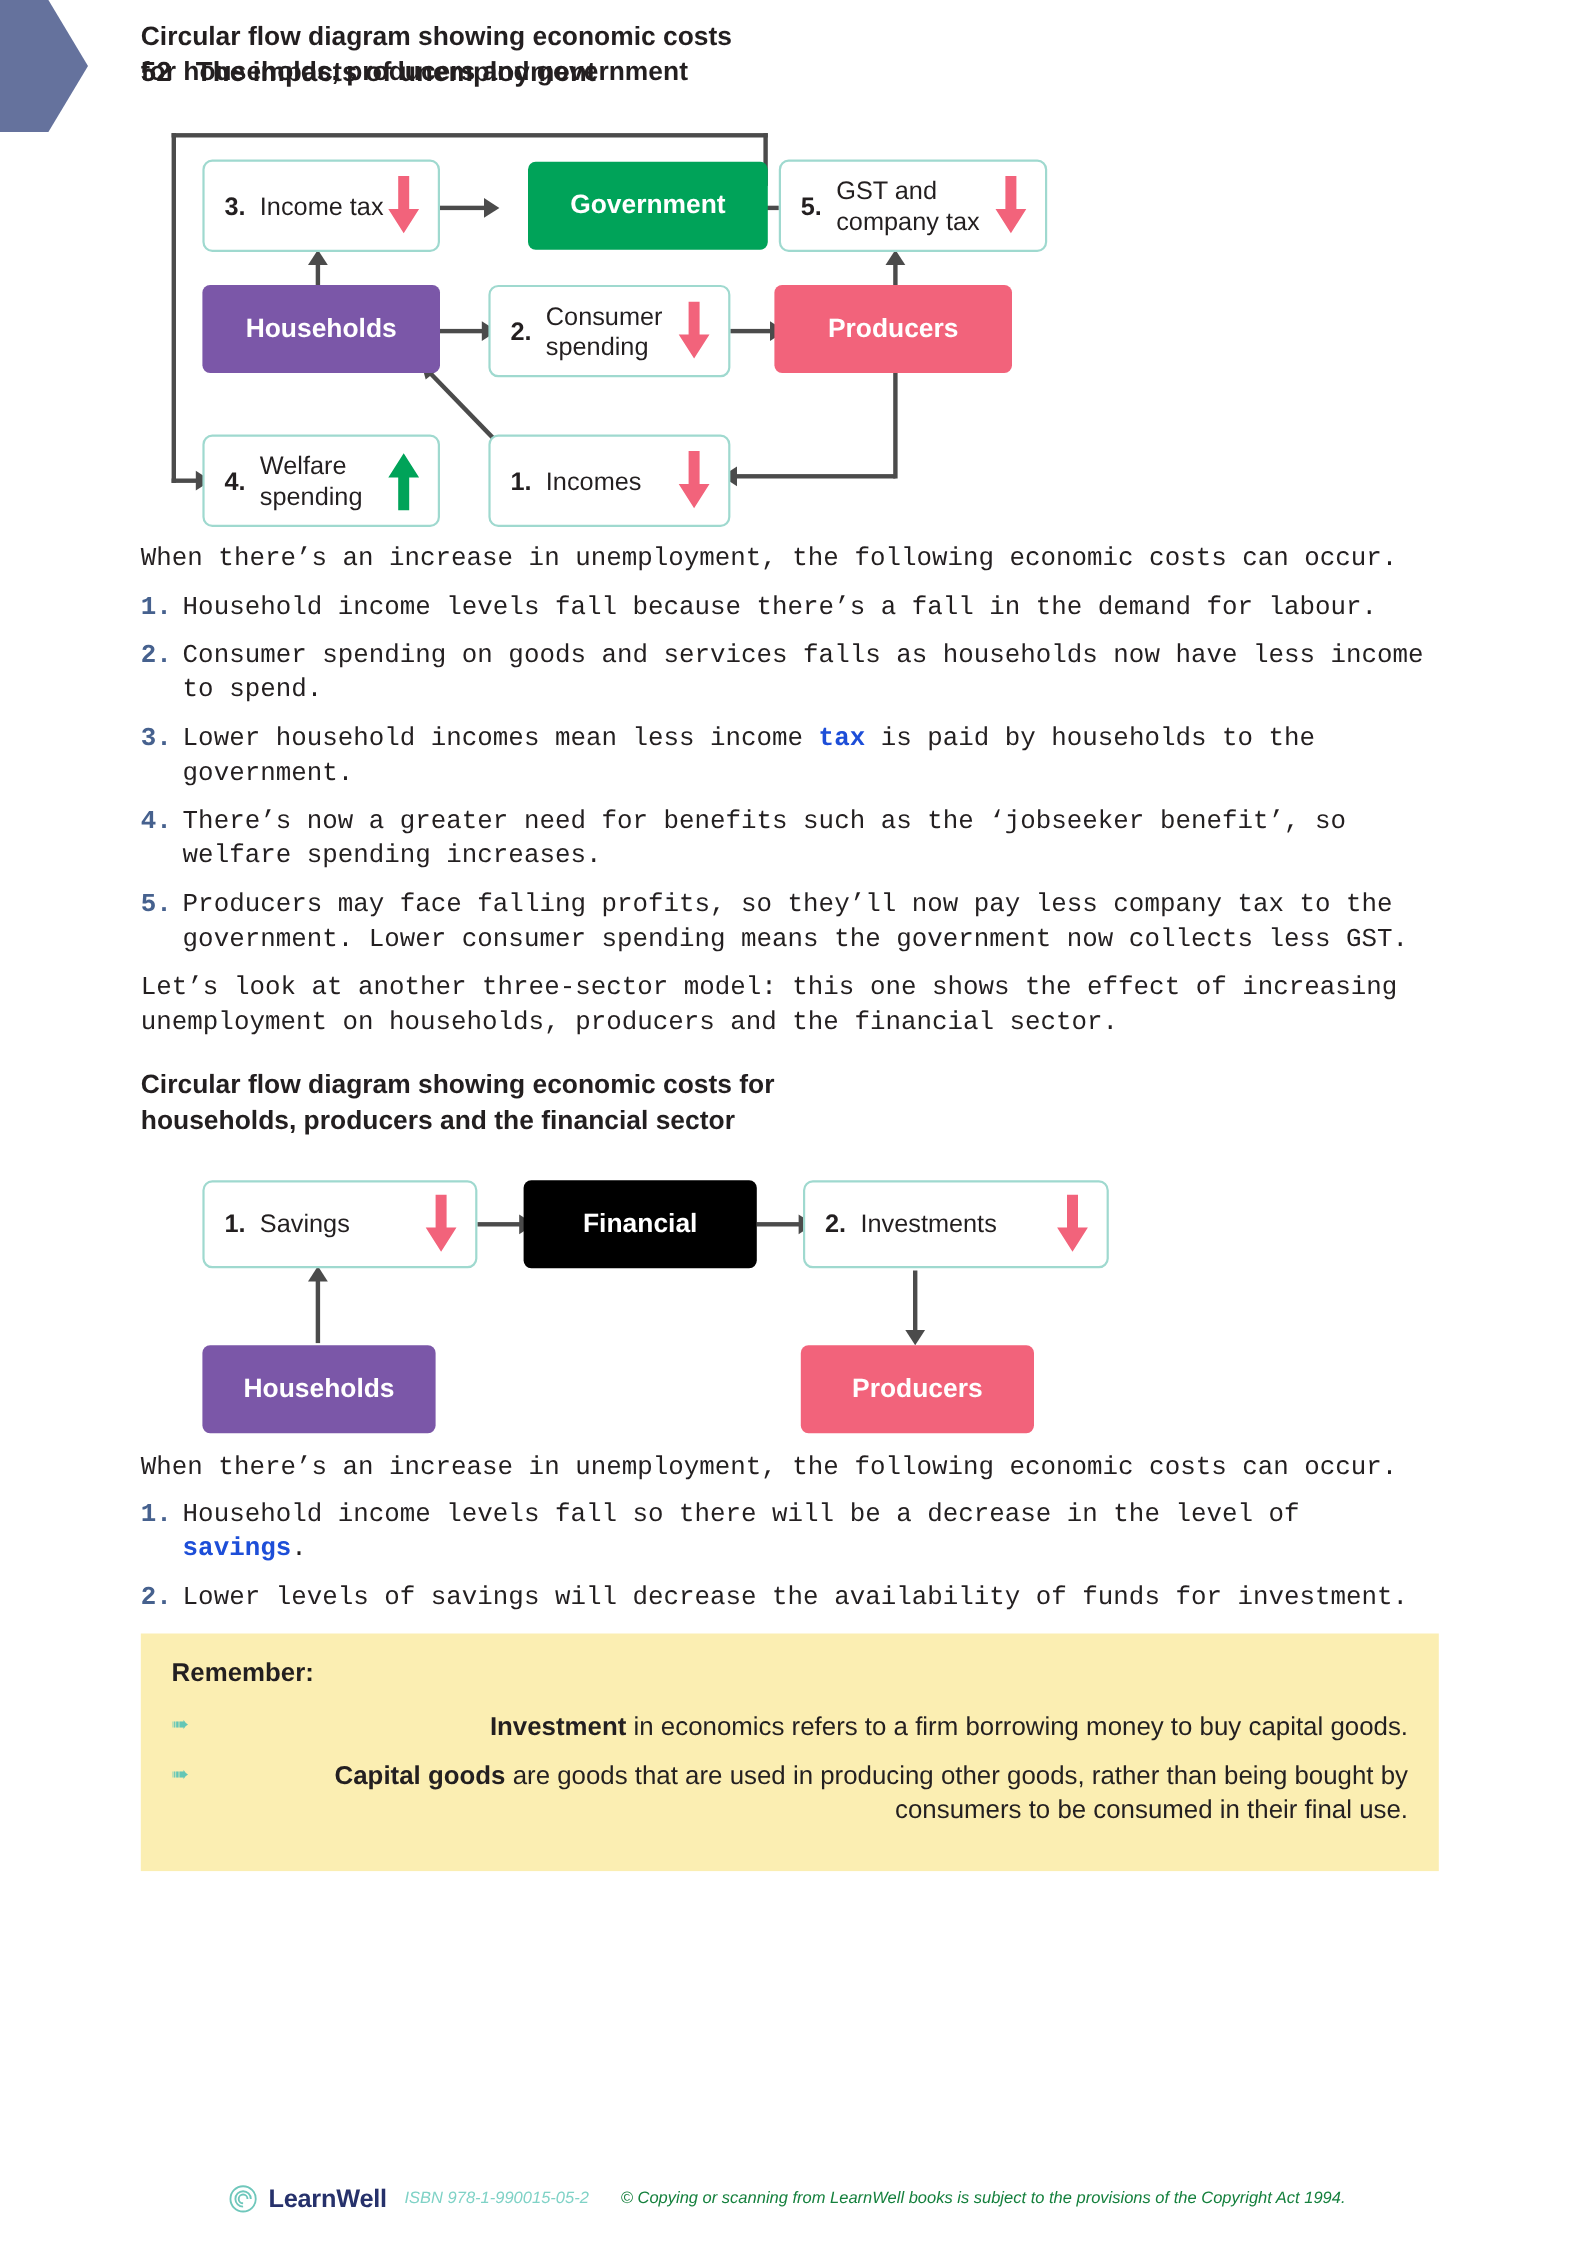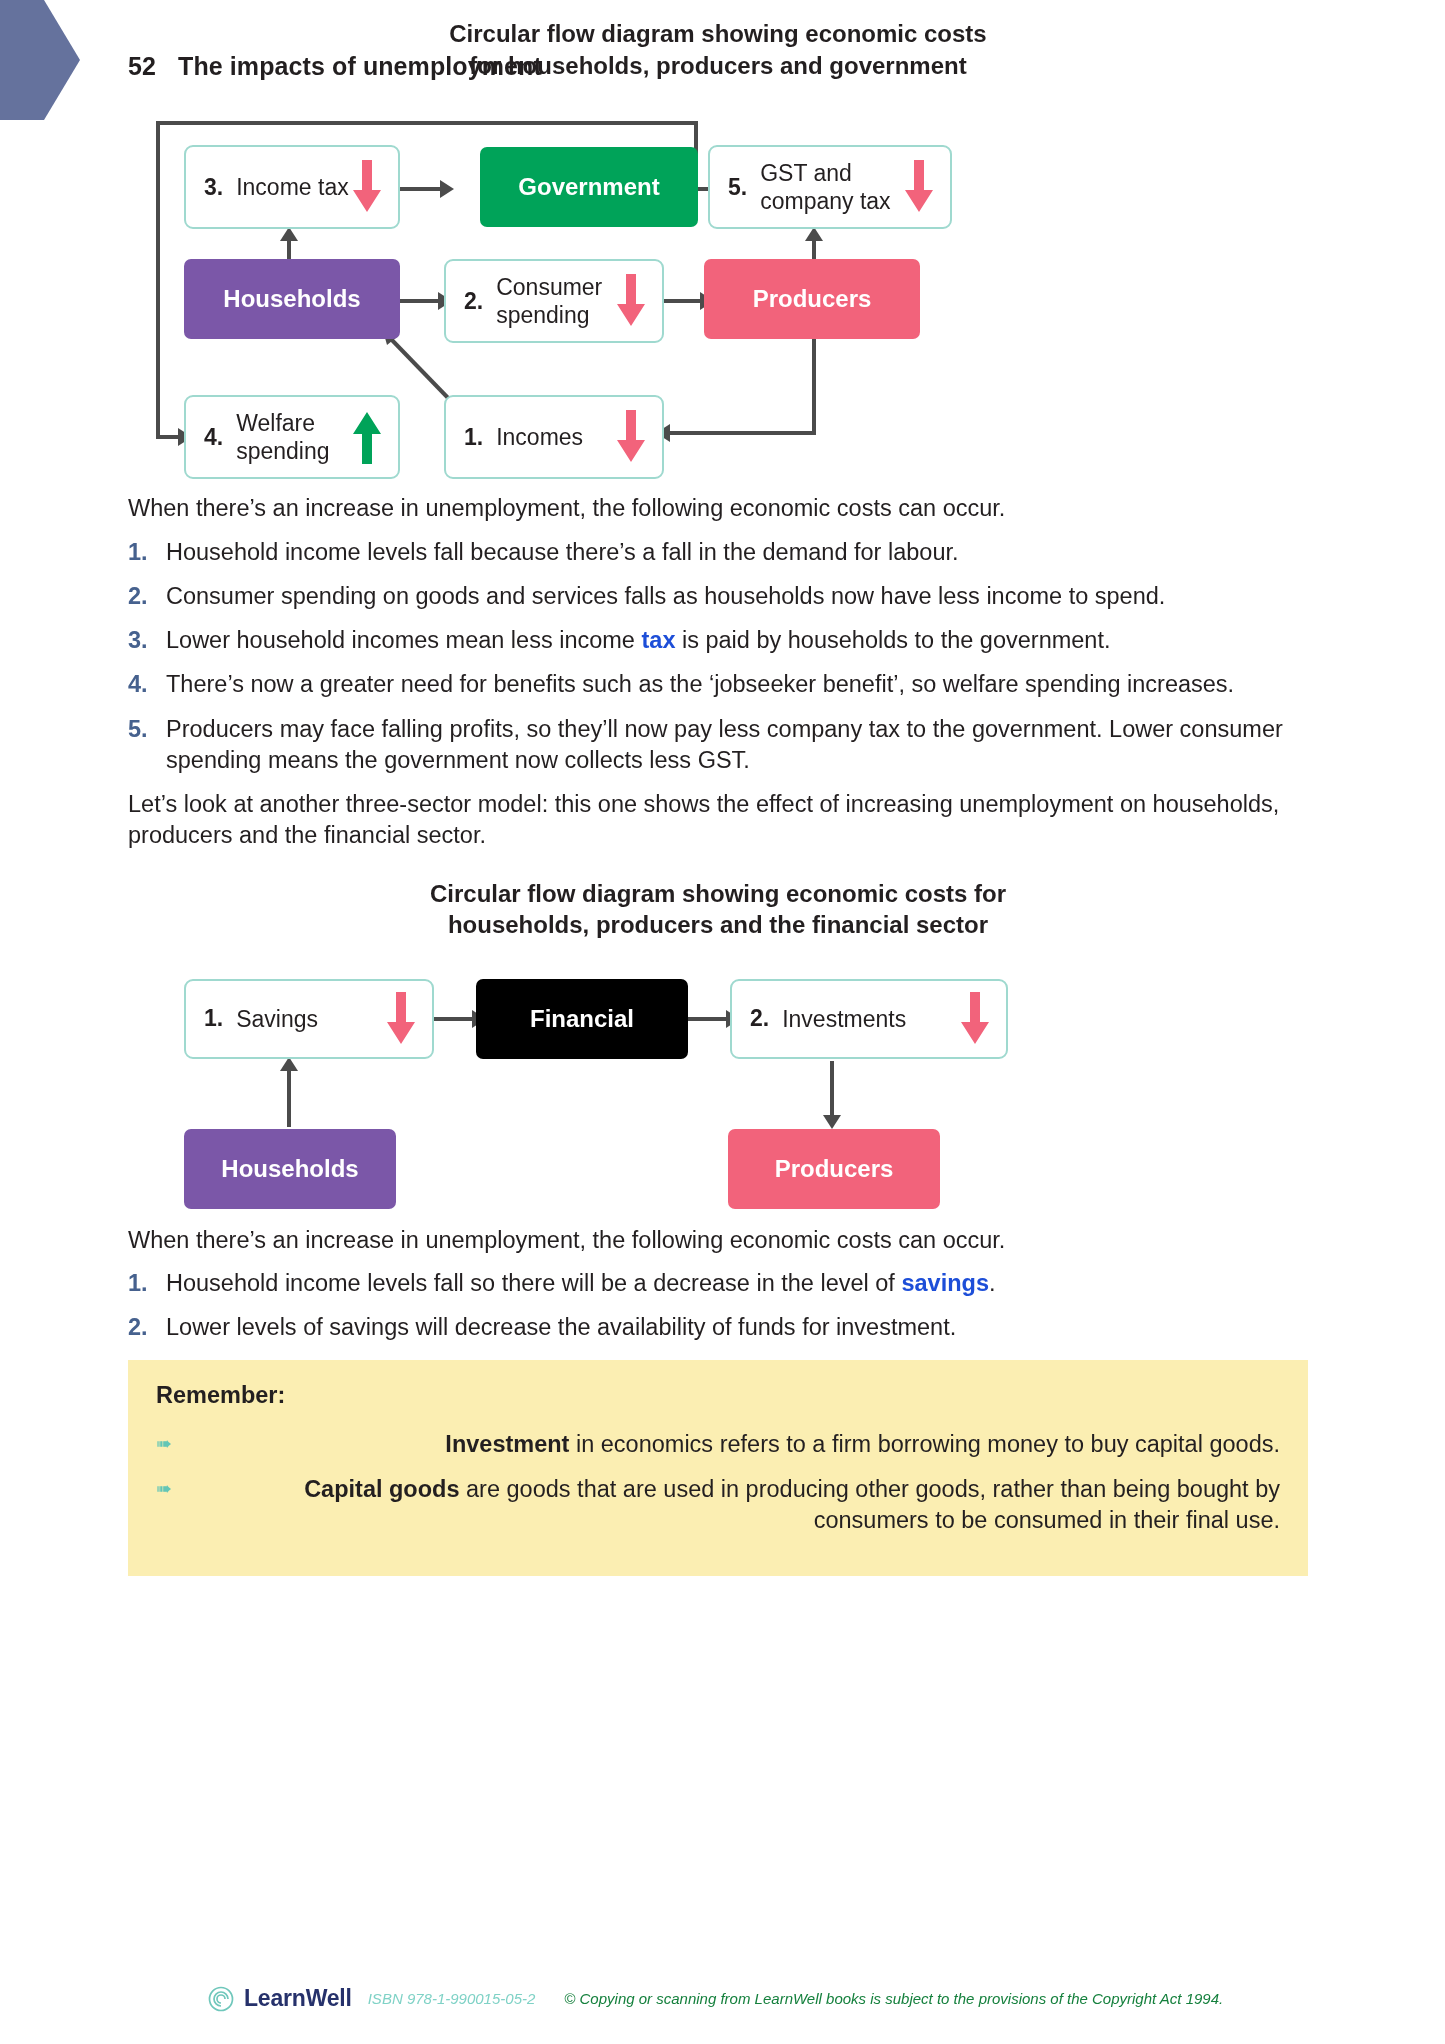--- a/index.html
+++ b/index.html
@@ -24,36 +24,37 @@
   .header-line {
     position:absolute; left:128px; top:52px;
     font-size:25px; font-weight:bold; letter-spacing:.1px;
   }
   .header-line .pg-num { margin-right:22px; }
 
   
   .body-text {
     font-size:23.5px; line-height:1.33;
     color:#231f20;
+    font-family:Liberation Mono, monospace;
   }
   .para { margin:0 0 12px 0; }
 
   .num-list { margin:0; padding:0; list-style:none; }
   .num-li { display:flex; margin-bottom:13px; }
   .num-li .marker {
     color:#46618e; font-weight:bold;
     min-width:38px; flex:0 0 38px;
     font-size:23.5px;
   }
   .num-li .txt { flex:1; font-size:23.5px; line-height:1.33; }
   .kw { color:#1d4ed8; font-weight:bold; }
 
   
   .diagram-title {
-    text-align:center; font-weight:bold;
+    text-align:left; font-weight:bold;
     font-size:24px; line-height:1.32;
   }
 
   
   .diagram { position:relative; }
   .node {
     position:absolute;
     display:flex; align-items:center; justify-content:center;
     border-radius:7px;
     font-weight:bold; color:#ffffff;

